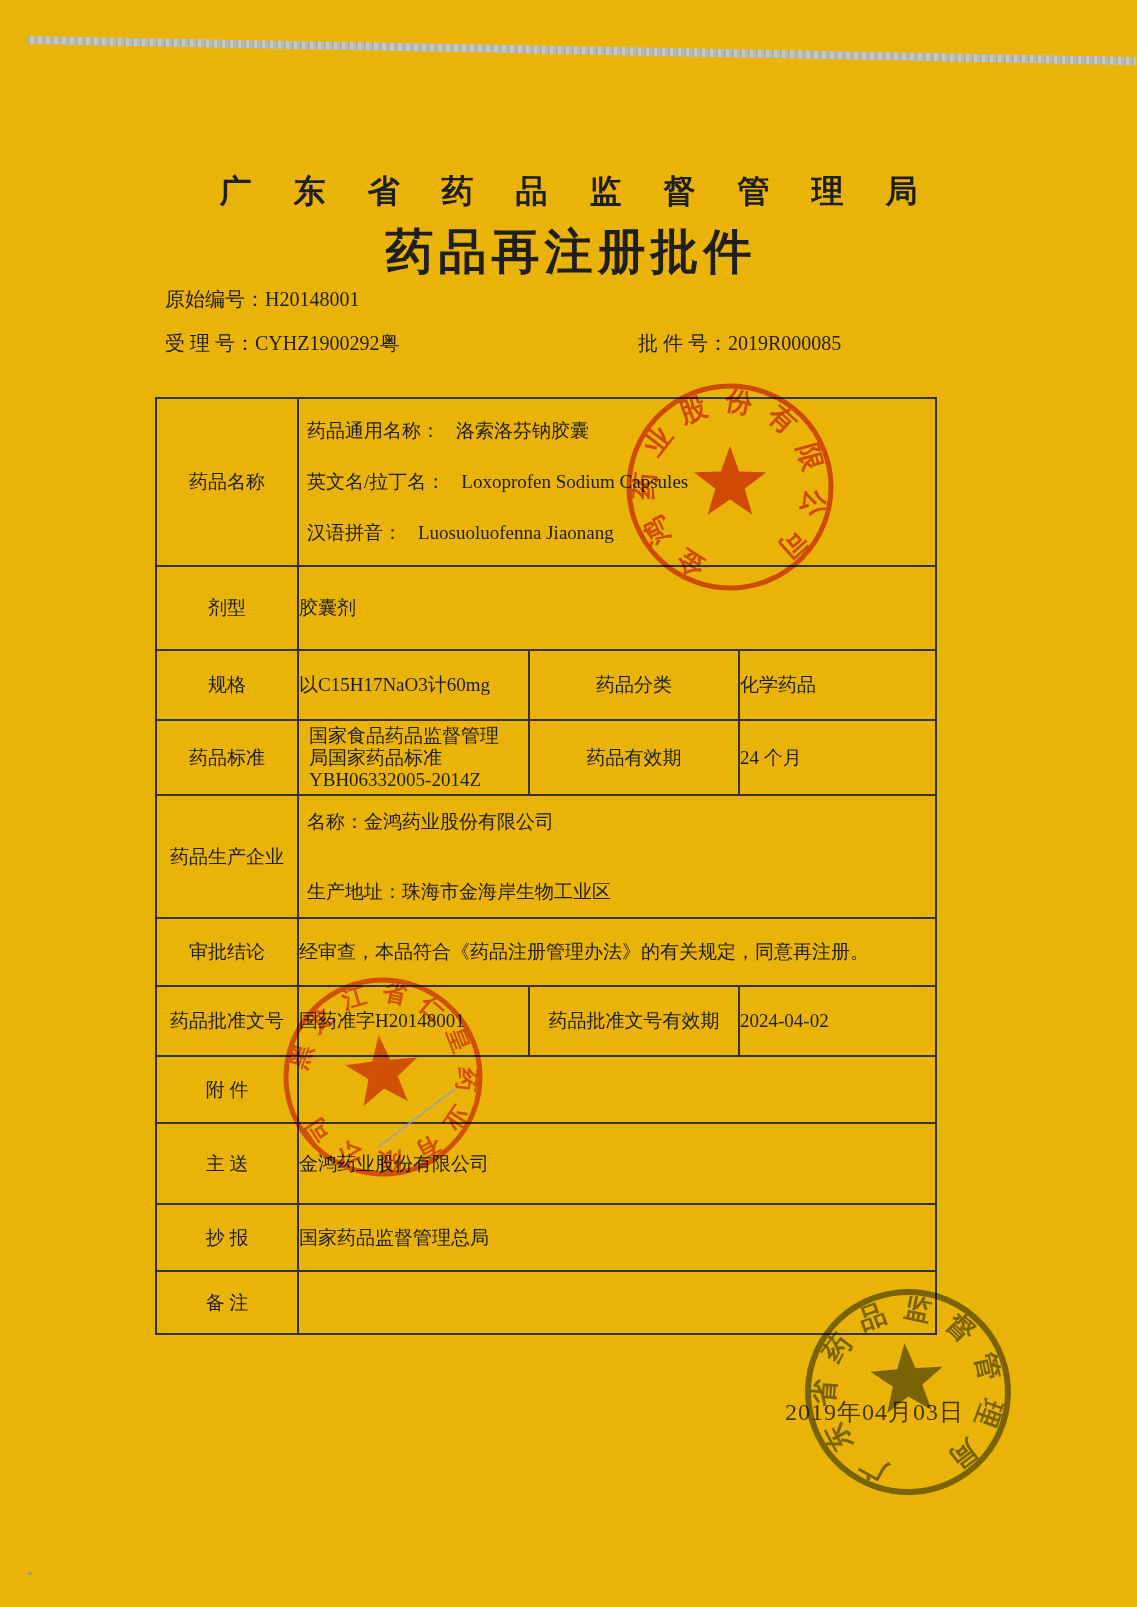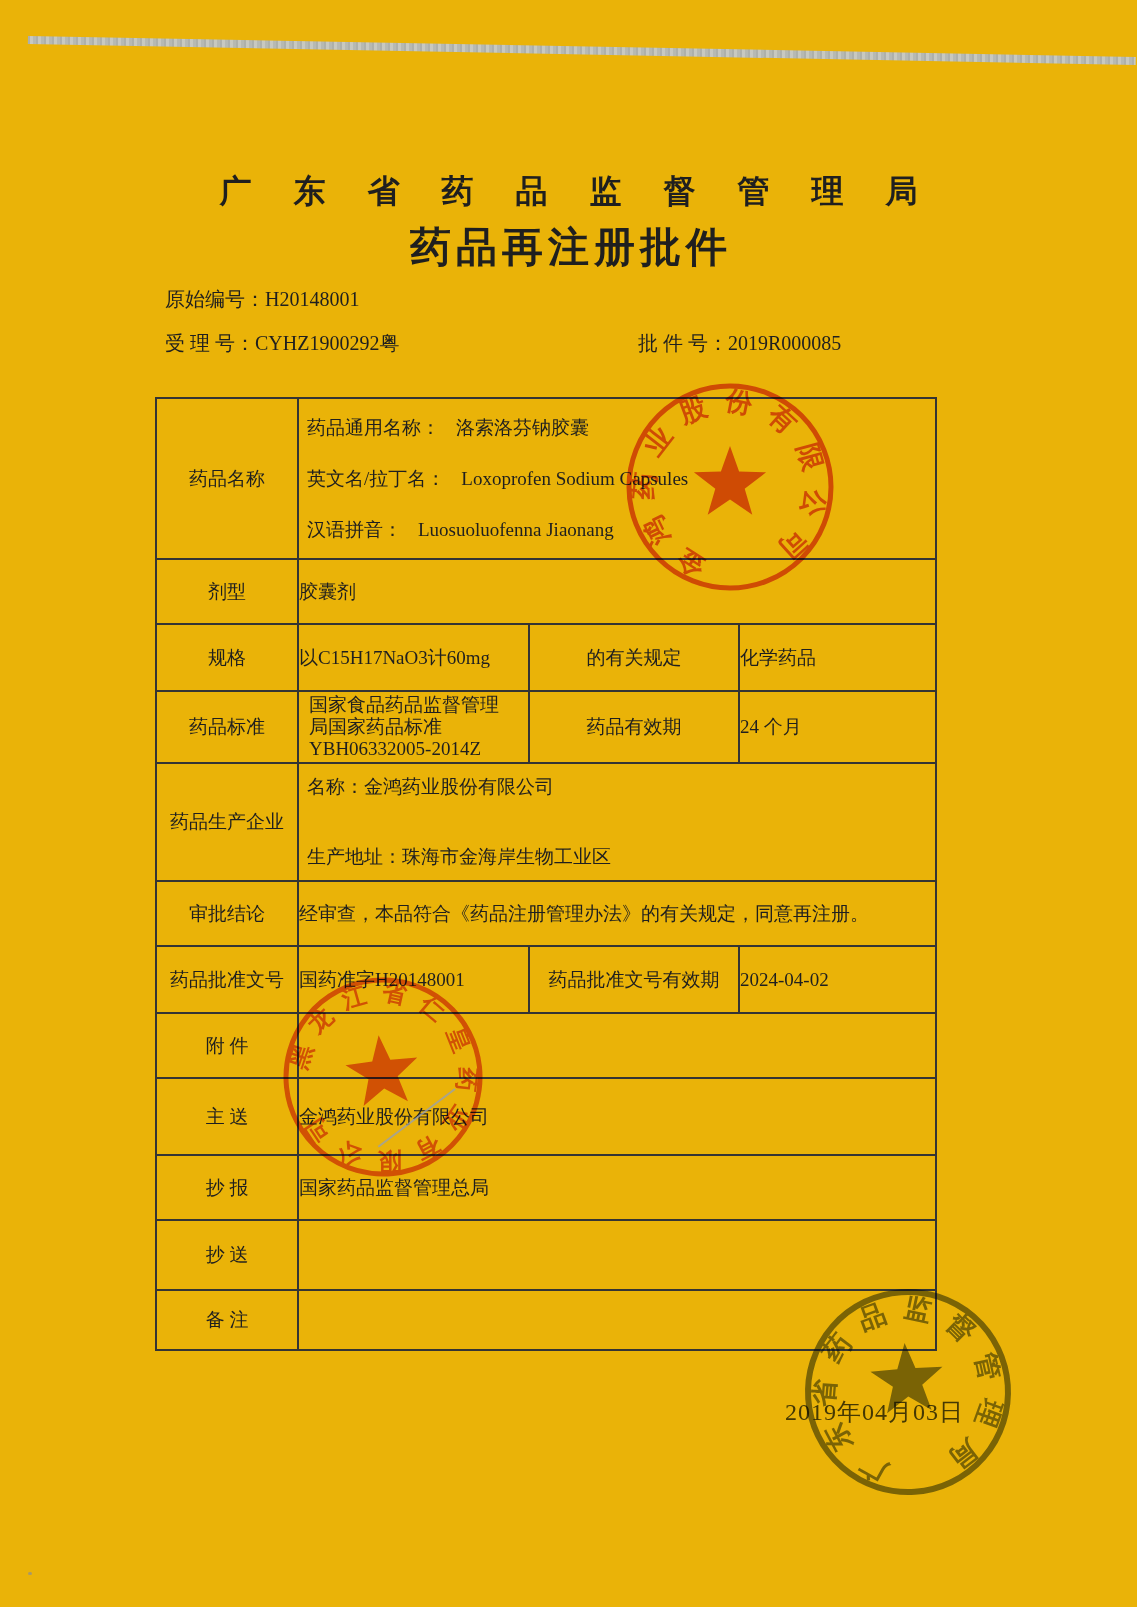--- a/index.html
+++ b/index.html
@@ -16,38 +16,38 @@
     transform:rotate(1.08deg);transform-origin:left top;opacity:.9;
   }
   .dot-artifact{position:absolute;left:28px;top:1572px;width:4px;height:3px;background:#8f8f8f;border-radius:2px;opacity:.7;}
 
   .org-title{
     position:absolute;left:0;right:0;top:170px;text-align:center;
     font-size:32px;font-weight:bold;letter-spacing:17px;padding-left:17px;
   }
   .doc-title{
     position:absolute;left:0;right:0;top:220px;text-align:center;
-    font-size:41px;font-weight:600;letter-spacing:5px;padding-left:5px;
+    font-size:48px;font-weight:600;letter-spacing:5px;padding-left:5px;
   }
   .meta{position:absolute;font-size:20px;white-space:nowrap;}
   .meta-original{left:165px;top:286px;}
   .meta-acceptance{left:165px;top:330px;}
   .meta-approvalno{left:638px;top:330px;}
 
   table.doc{
     position:absolute;left:155px;top:397px;width:780px;height:938px;
     border-collapse:collapse;table-layout:fixed;
   }
   table.doc td{
     border:2px solid #343434;font-size:19px;vertical-align:middle;
     padding:0;overflow:hidden;
   }
   td.lbl{text-align:center;}
   td.val{text-align:left;padding-left:10px;}
-  tr.r-name{height:161px;} tr.r-form{height:65px;} tr.r-spec{height:67px;}
+  tr.r-name{height:161px;} tr.r-form{height:81px;} tr.r-spec{height:67px;}
   tr.r-std{height:70px;} tr.r-mfr{height:118px;} tr.r-concl{height:65px;}
   tr.r-lic{height:67px;} tr.r-att{height:65px;} tr.r-main{height:77px;}
   tr.r-copy{height:65px;} tr.r-send{height:70px;} tr.r-rem{height:60px;}
 
   .namecell{display:flex;flex-direction:column;justify-content:center;gap:25px;padding:6px 16px 6px 8px;}
   .nameline .vgap{margin-left:16px;}
   .mfrcell{display:flex;flex-direction:column;justify-content:center;gap:44px;padding-left:8px;}
   .stdtext{display:block;padding:2px 18px 2px 10px;line-height:22px;}
 
   
@@ -103,21 +103,21 @@
         </div>
       </td>
     </tr>
     <tr class="r-form">
       <td class="lbl">剂型</td>
       <td class="val" colspan="3">胶囊剂</td>
     </tr>
     <tr class="r-spec">
       <td class="lbl">规格</td>
       <td class="val">以C15H17NaO3计60mg</td>
-      <td class="lbl">的有关规定</td>
+      <td class="lbl">药品分类</td>
       <td class="val">化学药品</td>
     </tr>
     <tr class="r-std">
       <td class="lbl">药品标准</td>
       <td class="val">
             <span class="stdtext">国家食品药品监督管理局国家药品标准YBH06332005-2014Z</span>
           </td>
       <td class="lbl">药品有效期</td>
       <td class="val">24 个月</td>
     </tr>
@@ -144,24 +144,20 @@
       <td class="lbl">附  件</td>
       <td class="val" colspan="3"></td>
     </tr>
     <tr class="r-main">
       <td class="lbl">主  送</td>
       <td class="val" colspan="3">金鸿药业股份有限公司</td>
     </tr>
     <tr class="r-copy">
       <td class="lbl">抄  报</td>
       <td class="val" colspan="3">国家药品监督管理总局</td>
-    </tr>
-    <tr class="r-send">
-      <td class="lbl">抄  送</td>
-      <td class="val" colspan="3"></td>
     </tr>
     <tr class="r-rem">
       <td class="lbl">备  注</td>
       <td class="val" colspan="3"></td>
     </tr>
   </tbody>
     </table>
 
   <svg class="stamp stamp-company" width="230" height="230" viewBox="0 0 230 230">
     <circle cx="115" cy="115" r="101" fill="none" stroke="#dd5048" stroke-width="5"></circle>

